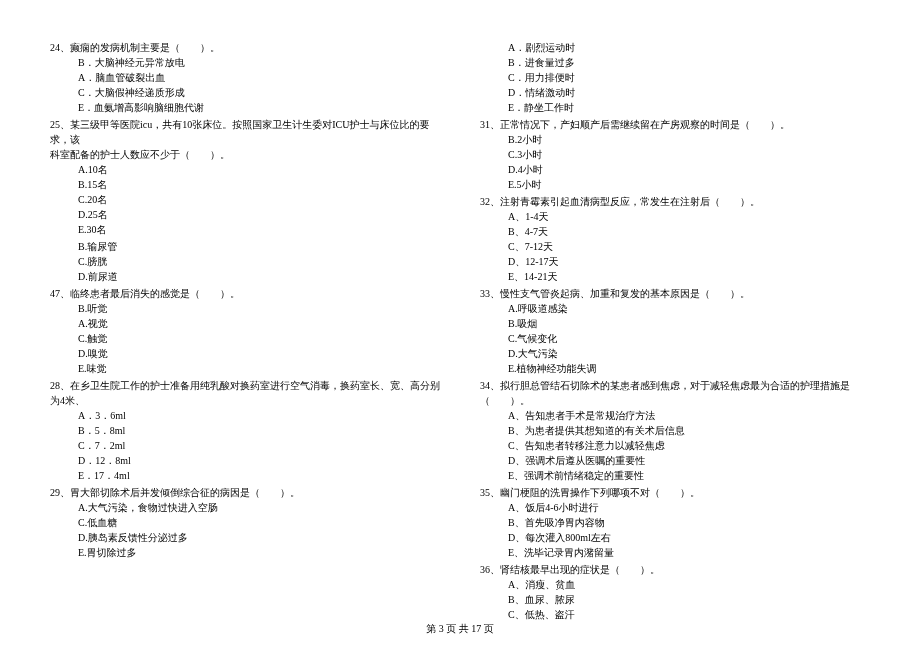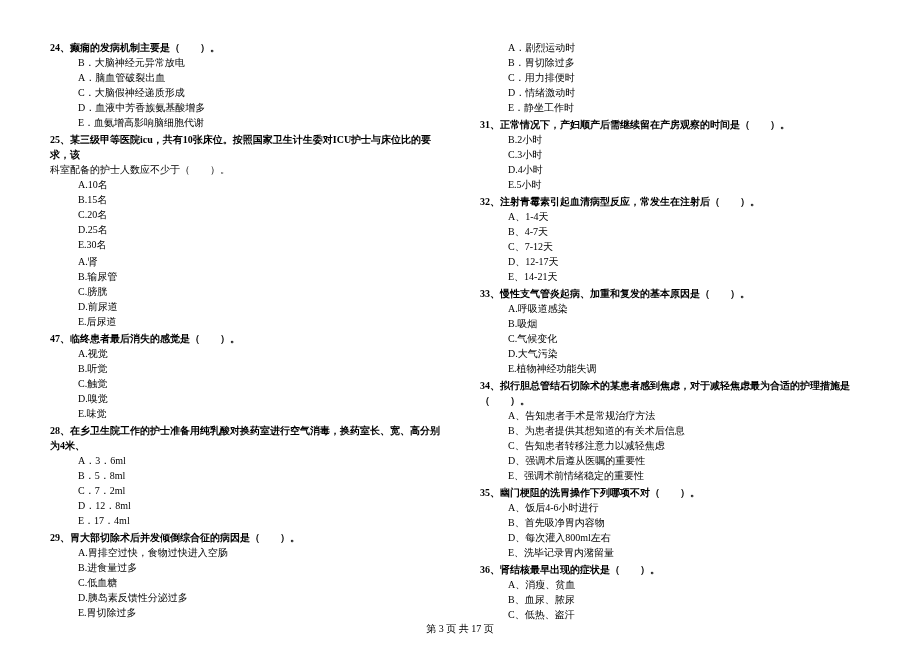--- a/index.html
+++ b/index.html
@@ -16,91 +16,87 @@
     .page {
       display: flex;
       padding: 40px 50px 30px 50px;
       gap: 40px;
     }
     .col {
       flex: 1;
       min-width: 0;
     }
     .q { margin-bottom: 2px; }
-    .q-stem { text-indent: 0; font-weight: bold; }
+    .q-stem { text-indent: 0; }
     .q-sub { padding-left: 0; }
     .opt { padding-left: 28px; }
     .footer {
       position: absolute;
       bottom: 14px;
       width: 100%;
       text-align: center;
       font-size: 10px;
     }
   </style>
 </head>
 <body>
 
 <div class="page">
   <div class="col">
     <div class="q">
       <div class="q-stem">24、癫痫的发病机制主要是（　　）。</div>
       <div class="opt">B．大脑神经元异常放电</div>
       <div class="opt">A．脑血管破裂出血</div>
       <div class="opt">C．大脑假神经递质形成</div>
-      <div class="opt">D．血液中芳香族氨基酸增多</div>
       <div class="opt">E．血氨增高影响脑细胞代谢</div>
     </div>
     <div class="q">
       <div class="q-stem">25、某三级甲等医院icu，共有10张床位。按照国家卫生计生委对ICU护士与床位比的要求，该</div>
       <div class="q-sub">科室配备的护士人数应不少于（　　）。</div>
       <div class="opt">A.10名</div>
       <div class="opt">B.15名</div>
       <div class="opt">C.20名</div>
       <div class="opt">D.25名</div>
       <div class="opt">E.30名</div>
     </div>
     <div class="q">
-      <div class="opt">A.肾</div>
       <div class="opt">B.输尿管</div>
       <div class="opt">C.膀胱</div>
       <div class="opt">D.前尿道</div>
-      <div class="opt">E.后尿道</div>
     </div>
     <div class="q">
       <div class="q-stem">47、临终患者最后消失的感觉是（　　）。</div>
+      <div class="opt">B.听觉</div>
       <div class="opt">A.视觉</div>
-      <div class="opt">B.听觉</div>
       <div class="opt">C.触觉</div>
       <div class="opt">D.嗅觉</div>
       <div class="opt">E.味觉</div>
     </div>
     <div class="q">
       <div class="q-stem">28、在乡卫生院工作的护士准备用纯乳酸对换药室进行空气消毒，换药室长、宽、高分别为4米、</div>
       <div class="opt">A．3．6ml</div>
       <div class="opt">B．5．8ml</div>
       <div class="opt">C．7．2ml</div>
       <div class="opt">D．12．8ml</div>
       <div class="opt">E．17．4ml</div>
     </div>
     <div class="q">
       <div class="q-stem">29、胃大部切除术后并发倾倒综合征的病因是（　　）。</div>
-      <div class="opt">A.胃排空过快，食物过快进入空肠</div>
-      <div class="opt">B.进食量过多</div>
+      <div class="opt">A.大气污染，食物过快进入空肠</div>
       <div class="opt">C.低血糖</div>
       <div class="opt">D.胰岛素反馈性分泌过多</div>
       <div class="opt">E.胃切除过多</div>
     </div>
 
   </div>
 
   <div class="col">
     <div class="q">
       <div class="opt">A．剧烈运动时</div>
-      <div class="opt">B．胃切除过多</div>
+      <div class="opt">B．进食量过多</div>
       <div class="opt">C．用力排便时</div>
       <div class="opt">D．情绪激动时</div>
       <div class="opt">E．静坐工作时</div>
     </div>
     <div class="q">
       <div class="q-stem">31、正常情况下，产妇顺产后需继续留在产房观察的时间是（　　）。</div>
       <div class="opt">B.2小时</div>
       <div class="opt">C.3小时</div>
       <div class="opt">D.4小时</div>
       <div class="opt">E.5小时</div>

